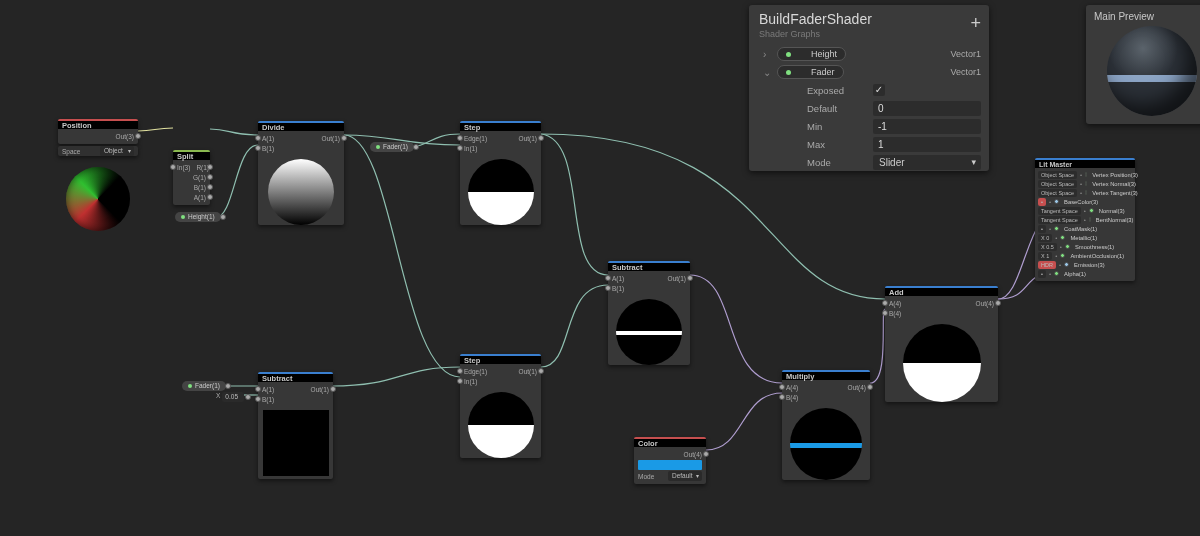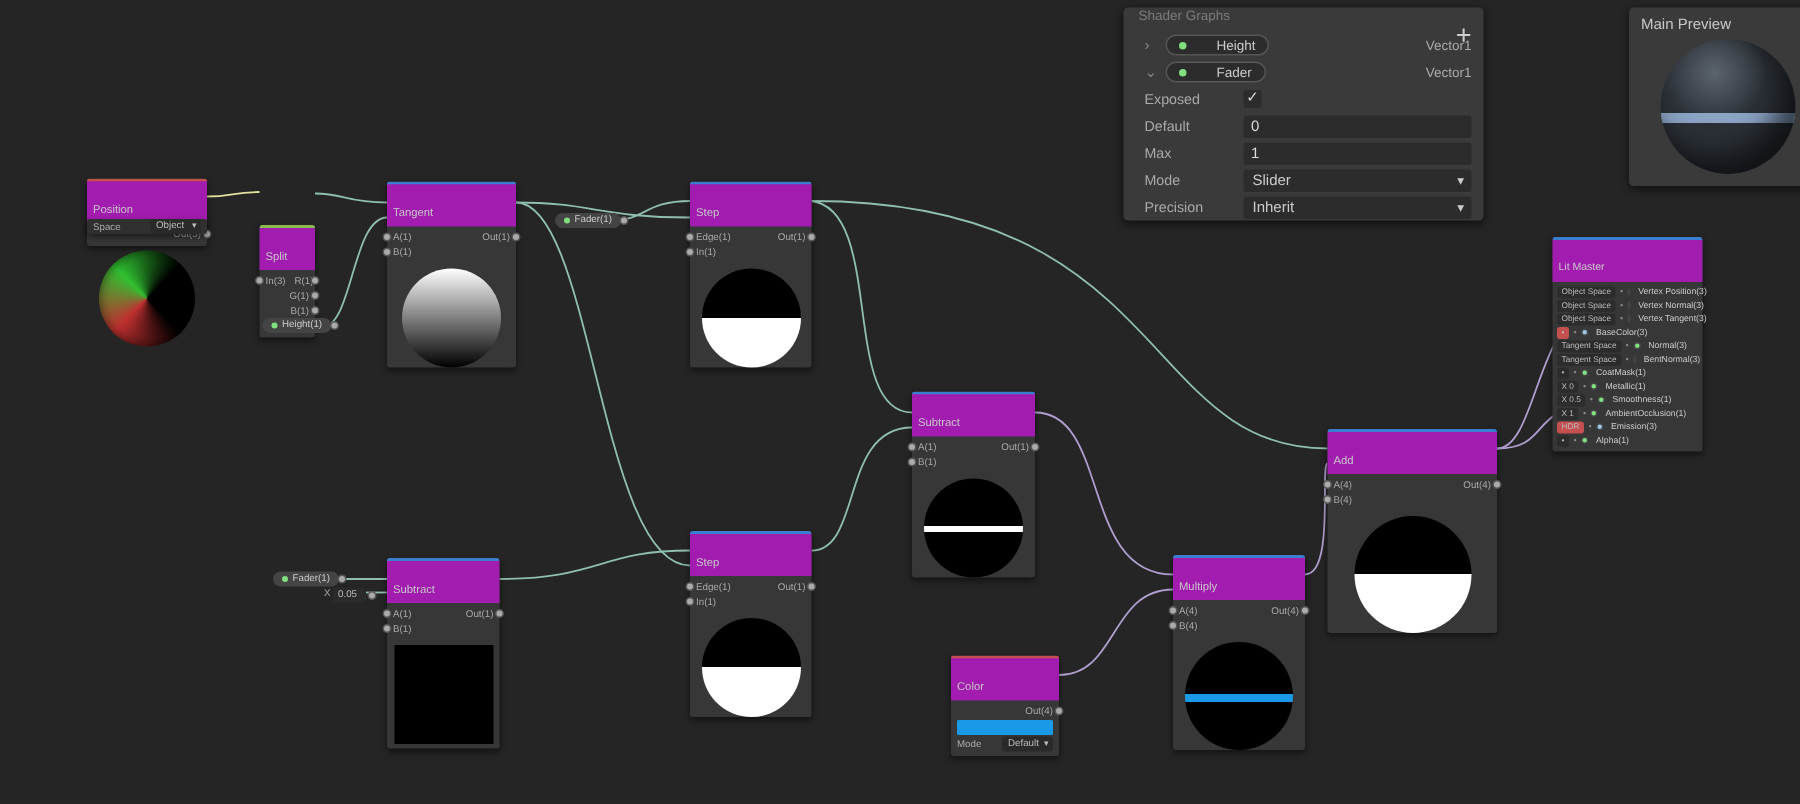--- a/index.html
+++ b/index.html
@@ -8,24 +8,24 @@
 
   
   .node {
     position: absolute;
     background: #373737;
     border-radius: 2px;
     box-shadow: 0 2px 4px rgba(0,0,0,.5);
     font-size: 7px;
   }
   .node .titlebar {
-    height: 10px; line-height: 10px; padding: 14px 4px;
-    background: #a21caf; color: #c8c8c8; font-size: 7.5px;
+    height: 10px; line-height: 10px; padding: 0 4px;
+    background: #000000; color: #c8c8c8; font-size: 7.5px;
     border-top: 2px solid var(--accent, #666);
-    border-top-left-radius: 2px; border-top-right-radius: 2px;
+    border-top-left-radius: 2px; border-top-right-radius: 2px; font-weight: bold;
   }
   .node .body { padding: 2px 0 3px; }
   .row { display:flex; align-items:center; height:10px; padding:0 4px; position:relative; justify-content:space-between; gap:6px; }
   .lbl { font-size:6.5px; color:#aaa; white-space:nowrap; }
   .lbl.right { text-align:right; }
   .port { width:6px; height:6px; border-radius:50%; background:#aaa; border:1px solid #555; position:absolute; top:50%; transform:translateY(-50%); }
   .port.in { left:-3px; }
   .port.out { right:-3px; }
   .pill { background:#444; border-radius:7px; padding:0 6px; height:10px; line-height:10px; font-size:6.5px; color:#ccc; display:inline-flex; align-items:center; gap:3px; }
   .pill .dot { width:4px;height:4px;border-radius:50%;background:#80e080; }
@@ -37,21 +37,21 @@
   .halfblackwhite { background: linear-gradient(#000 0 50%, #fff 50% 100%); }
   .greyfade { background: linear-gradient(#fff,#000); }
   .black { background:#000; }
 
   
   .panel { position:absolute; background:#3a3a3a; border-radius:3px; box-shadow:0 2px 6px rgba(0,0,0,.6); font-size:10px; }
   .panel .hdr { padding:6px 10px 2px; color:#d8d8d8; font-size:14px; }
   .panel .sub { padding:0 10px 6px; color:#7a7a7a; font-size:9px; }
   .panel .sect { padding:4px 10px 2px; color:#999; font-size:10px; background:#333; }
   .panel .prow { display:flex; align-items:center; padding:2px 8px 2px 14px; height:18px; gap:6px; }
-  .panel .prow .k { width:60px; font-size:9.5px; color:#aaa; }
+  .panel .prow .k { width:60px; font-size:9.5px; color:#aaa;margin-left:44px; }
   .panel .prow .v { flex:1; }
   .field { background:#2c2c2c; color:#ddd; font-size:10px; padding:1px 5px; border-radius:2px; width:100%; height:15px; line-height:13px; }
   .fieldb { color:#ddd; font-size:10px; font-weight:bold; }
   .sel { background:#2c2c2c; color:#ccc; font-size:10px; padding:1px 6px; border-radius:2px; width:100%; height:15px; line-height:13px; position:relative; }
   .sel::after{content:"▾"; position:absolute; right:5px; font-size:9px;}
   .chk { width:12px; height:12px; background:#2c2c2c; border-radius:2px; color:#ddd; font-size:10px; line-height:12px; text-align:center; }
   .ppill { background:#2c2c2c; border:1px solid #555; border-radius:9px; padding:1px 8px; font-size:9px; color:#ccc; display:inline-flex; align-items:center; gap:20px; }
   .ppill .pdot{width:5px;height:5px;border-radius:50%;background:#80e080;}
   .plusbtn { position:absolute; right:8px; top:8px; font-size:18px; color:#ccc; cursor:pointer; }
 
@@ -170,21 +170,21 @@
 
 <div class="node" style="left:175px; top:212px; background:transparent; box-shadow:none;">
   <span class="pill">
         <span class="dot"></span>
         <span>Height(1)</span>
       </span>
   <div class="port out" style="right:-5px; top:50%;"></div>
 </div>
 
 <div class="node" style="--accent:#3a7fcf; left:258px; top:121px; width:86px;">
-  <div class="titlebar">Tangent</div>
+  <div class="titlebar">Divide</div>
   <div class="body">
     <div class="row">
           <div class="port in"></div>
           <span class="lbl">A(1)</span>
           <span class="lbl right">Out(1)</span>
           <div class="port out"></div>
         </div>
     <div class="row">
           <div class="port in"></div>
           <span class="lbl">B(1)</span>
@@ -405,20 +405,21 @@
           <span class="tag">•</span>
           <span style="font-size: 6px; color: rgb(136, 136, 136);">•</span>
           <span class="mport mportg"></span>
           <span class="mlbl">Alpha(1)</span>
         </div>
       </div>
 </div>
 
 <div class="panel" style="left:749px; top:5px; width:240px;">
   <div class="plusbtn">+</div>
+  <div class="hdr">BuildFaderShader</div>
   <div class="sub">Shader Graphs</div>
   <div class="prow">
     <span style="width:8px;color:#888">›</span>
     <span class="ppill">
           <span class="pdot"></span>
           <span>Height</span>
         </span>
     <span style="flex:1"></span>
     <span class="lbl" style="font-size:9px">Vector1</span>
   </div>
@@ -435,37 +436,37 @@
         <span class="k">Exposed</span>
         <span class="chk">✓</span>
       </div>
   <div class="prow">
         <span class="k">Default</span>
         <span class="v">
           <div class="field">0</div>
         </span>
       </div>
   <div class="prow">
+        <span class="k">Min</span>
+        <span class="v">
+          <div class="field">-1</div>
+        </span>
+      </div>
+  <div class="prow">
         <span class="k">Max</span>
         <span class="v">
           <div class="field">1</div>
         </span>
       </div>
   <div class="prow">
         <span class="k">Mode</span>
         <span class="v">
           <div class="sel">Slider</div>
         </span>
       </div>
-  <div class="prow">
-        <span class="k">Precision</span>
-        <span class="v">
-          <div class="sel">Inherit</div>
-        </span>
-      </div>
 </div>
 
 <div class="mpv" style="left:1086px; top:5px; width:131px;">
   <div class="t">Main Preview</div>
   <div class="sphere" style="margin:0 auto;"></div>
 </div>
 
 </div>
 
 </body></html>

